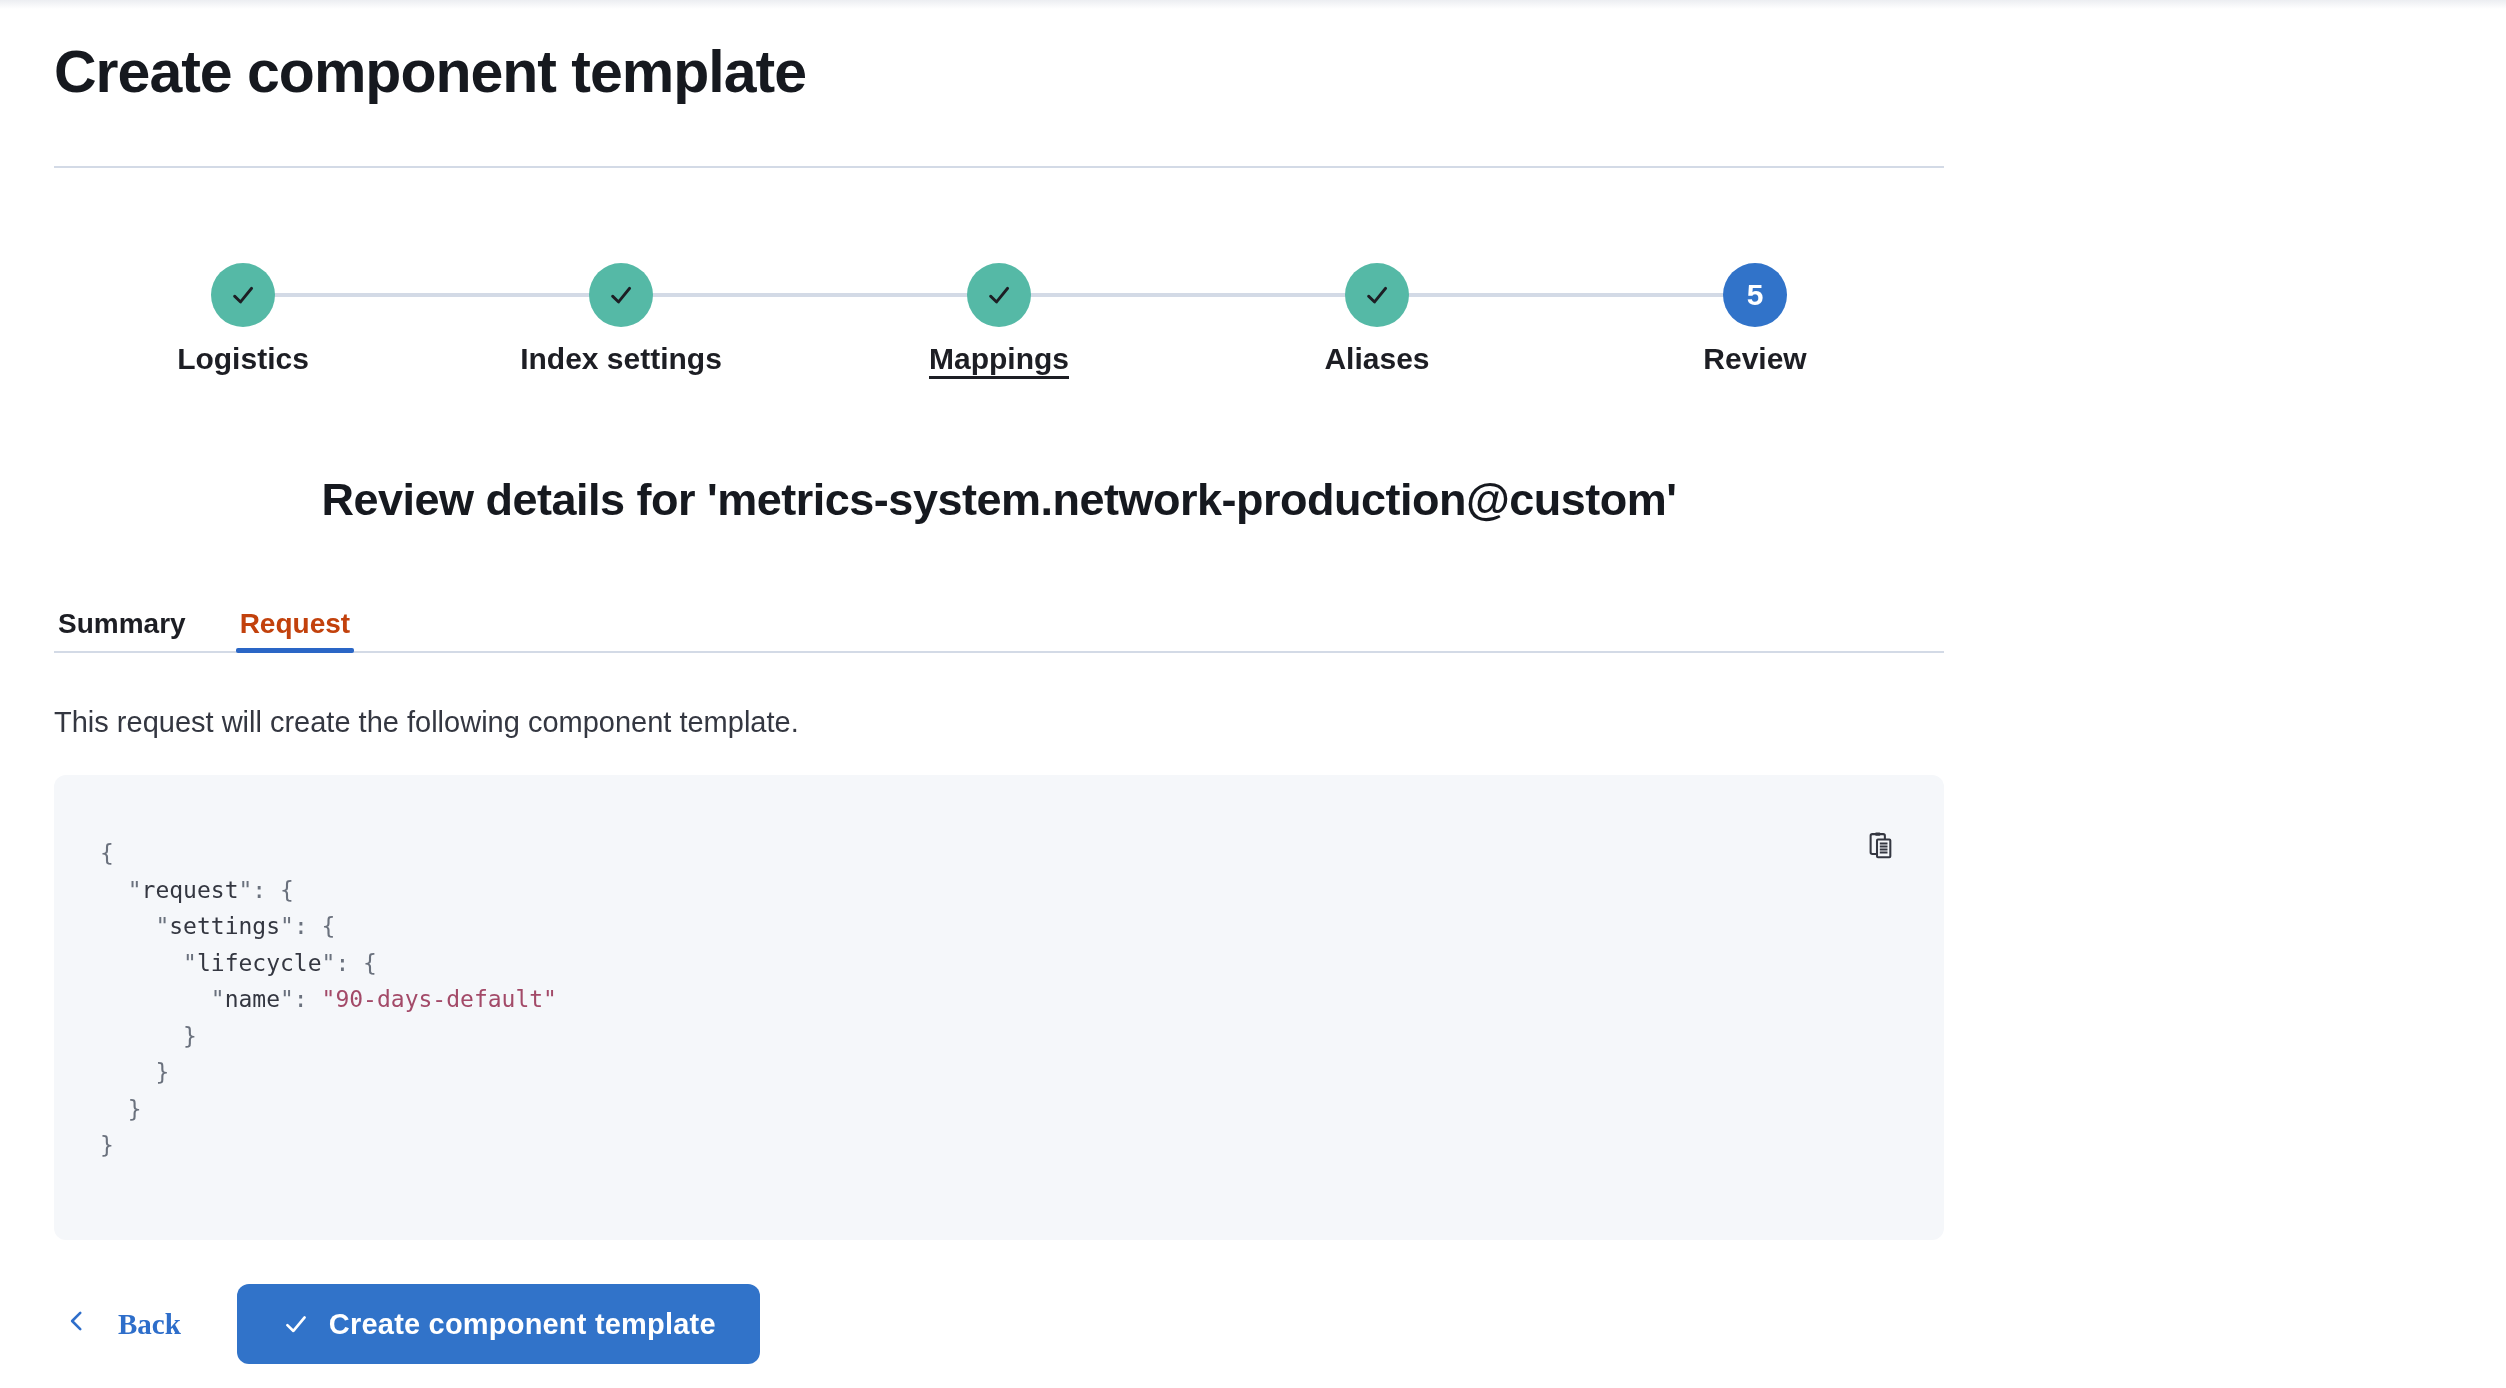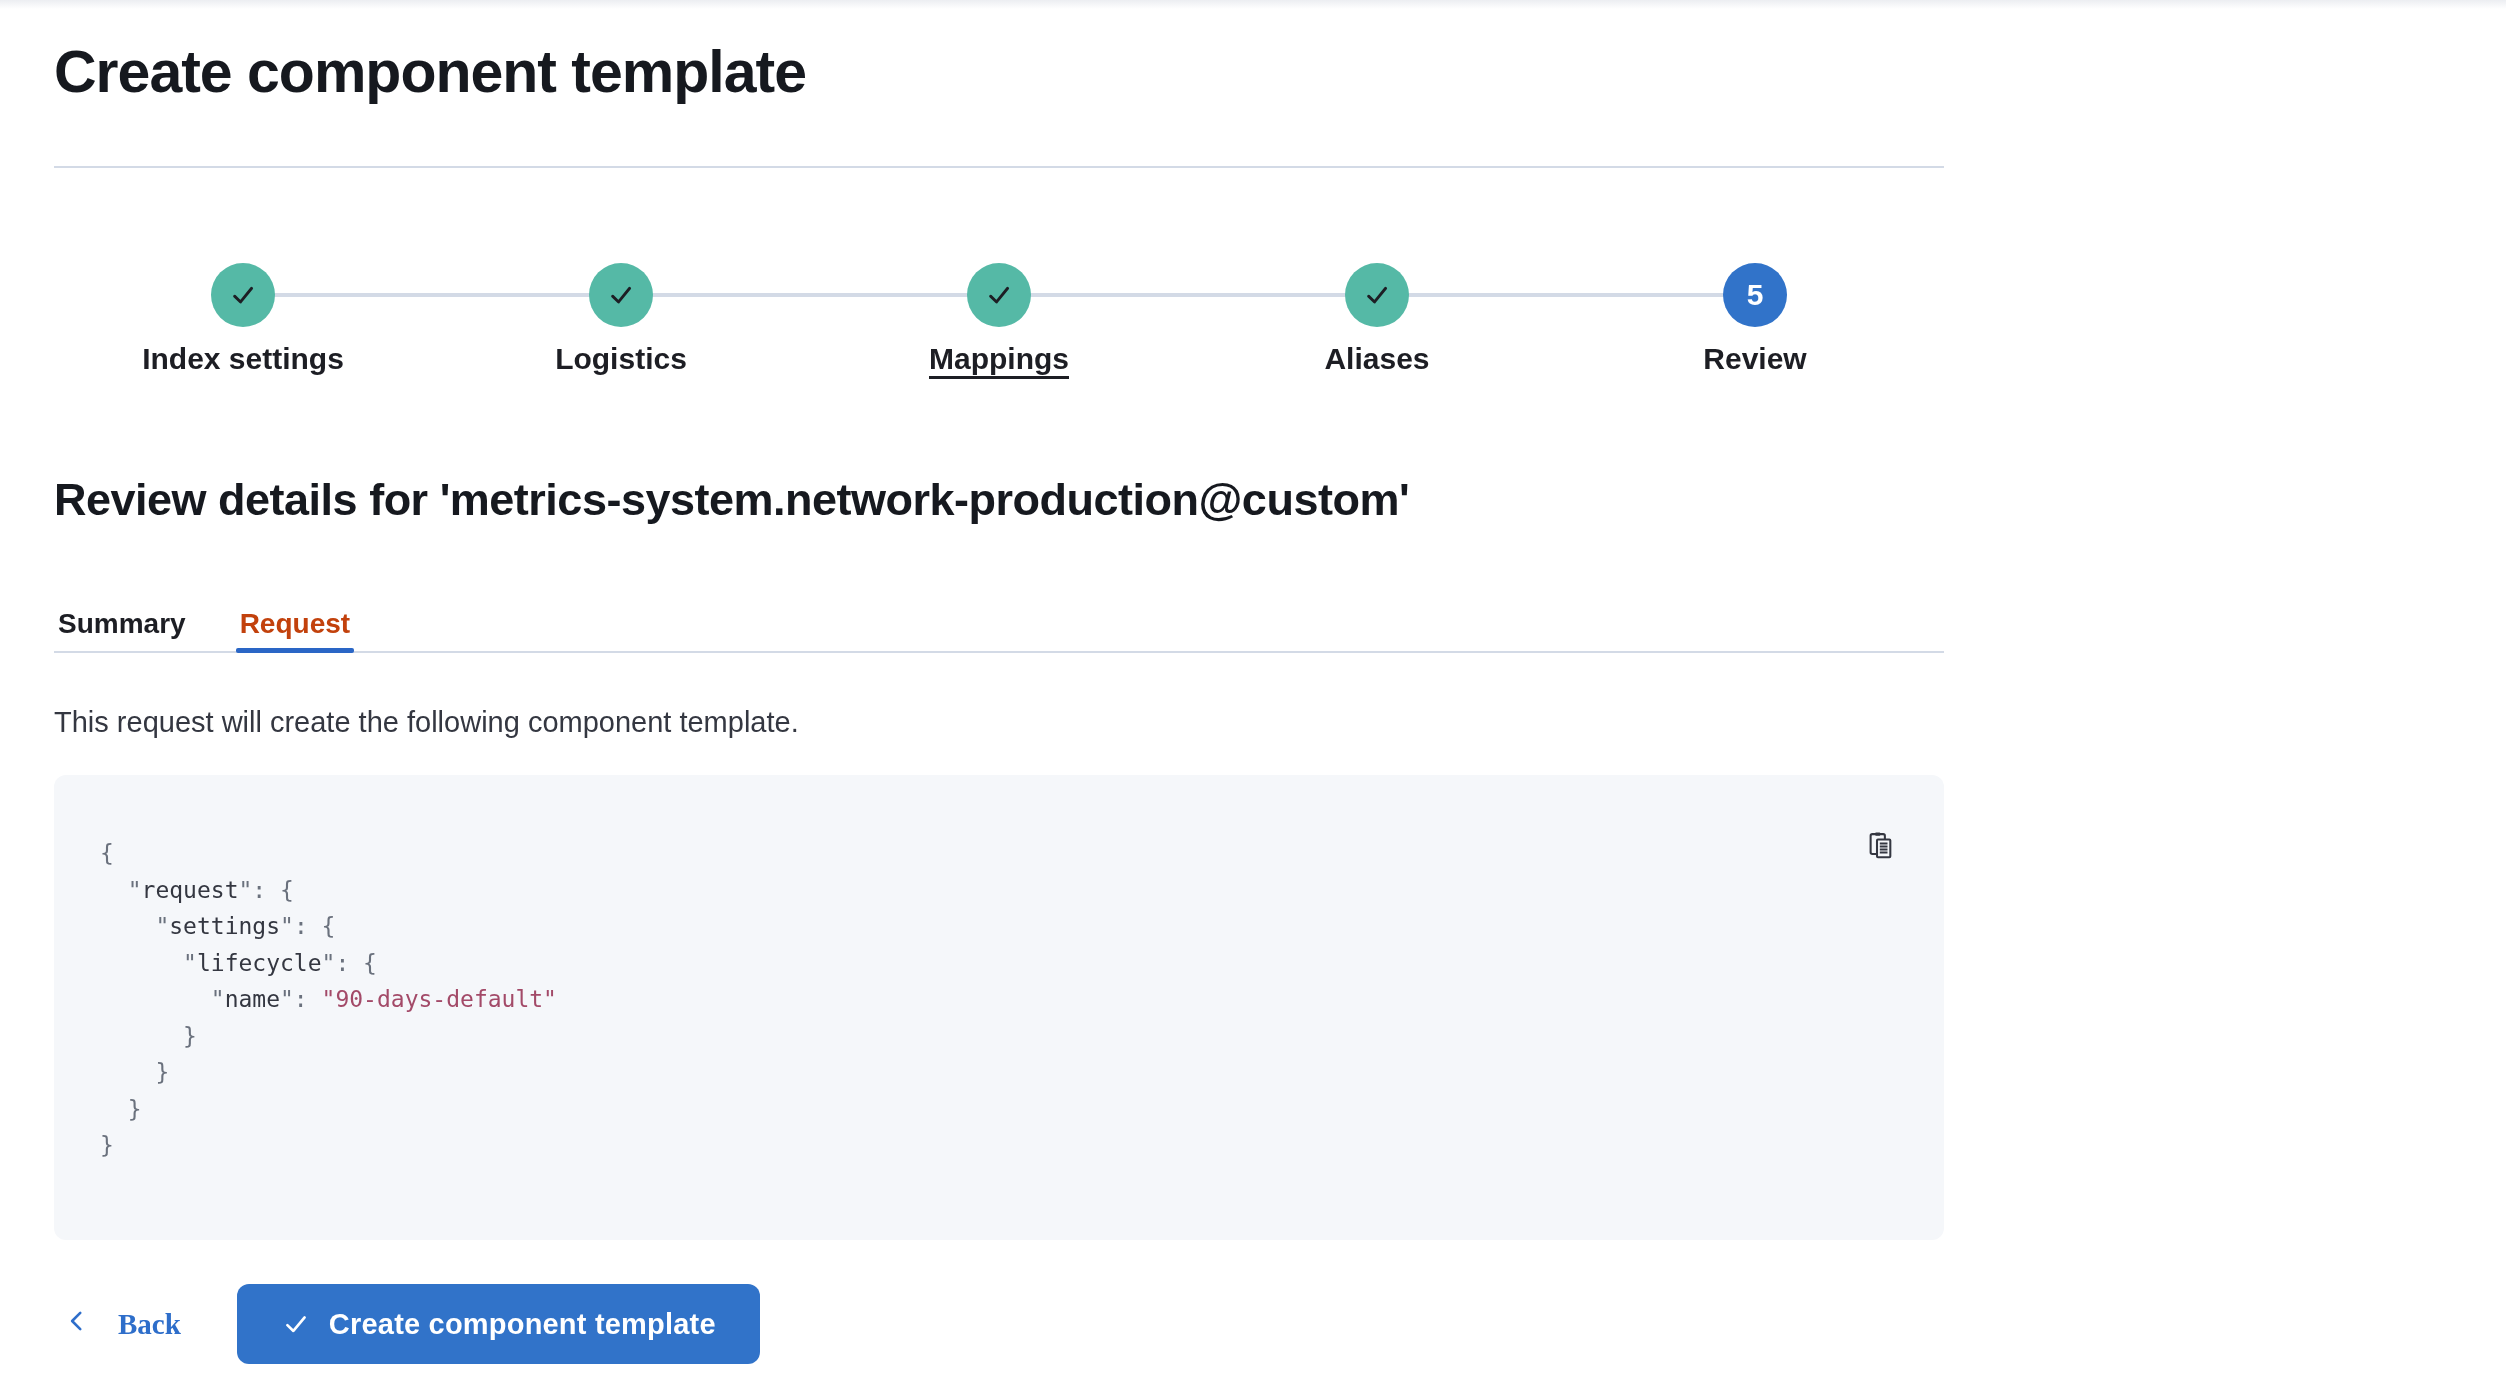--- a/index.html
+++ b/index.html
@@ -55,21 +55,21 @@
   }
   .step .step-label.underlined{
     text-decoration:underline;
     text-decoration-thickness:3px;
     text-underline-offset:7px;
   }
 
   
   h2.review-heading{
     margin:96px 0 0 0;font-size:45px;line-height:54px;font-weight:700;
-    color:#16191F;letter-spacing:-0.5px;
+    color:#16191F;letter-spacing:-0.5px;text-align:center;
   }
 
   
   .tabs{
     margin-top:80px;
     display:flex;column-gap:46px;
     border-bottom:2px solid #D3DAE6;
   }
   .tab{
     background:transparent;border:none;cursor:pointer;
@@ -147,29 +147,29 @@
   <hr class="header-rule">
 
   <div class="steps" id="steps">
     <div class="connector"></div>
   <button class="step">
         <div class="circle complete">
           <svg width="30" height="30" viewBox="0 0 16 16" fill="none">
             <path d="M3.5 8.6 6.7 11.7 12.6 4.4" stroke="#1D1E24" stroke-width="1.5" stroke-linecap="round" stroke-linejoin="round"></path>
           </svg>
         </div>
+        <div class="step-label">Logistics</div>
+      </button>
+      <button class="step">
+        <div class="circle complete">
+          <svg width="30" height="30" viewBox="0 0 16 16" fill="none">
+            <path d="M3.5 8.6 6.7 11.7 12.6 4.4" stroke="#1D1E24" stroke-width="1.5" stroke-linecap="round" stroke-linejoin="round"></path>
+          </svg>
+        </div>
         <div class="step-label">Index settings</div>
-      </button>
-      <button class="step">
-        <div class="circle complete">
-          <svg width="30" height="30" viewBox="0 0 16 16" fill="none">
-            <path d="M3.5 8.6 6.7 11.7 12.6 4.4" stroke="#1D1E24" stroke-width="1.5" stroke-linecap="round" stroke-linejoin="round"></path>
-          </svg>
-        </div>
-        <div class="step-label">Logistics</div>
       </button>
       <button class="step">
         <div class="circle complete">
           <svg width="30" height="30" viewBox="0 0 16 16" fill="none">
             <path d="M3.5 8.6 6.7 11.7 12.6 4.4" stroke="#1D1E24" stroke-width="1.5" stroke-linecap="round" stroke-linejoin="round"></path>
           </svg>
         </div>
         <div class="step-label underlined">Mappings</div>
       </button>
       <button class="step">

